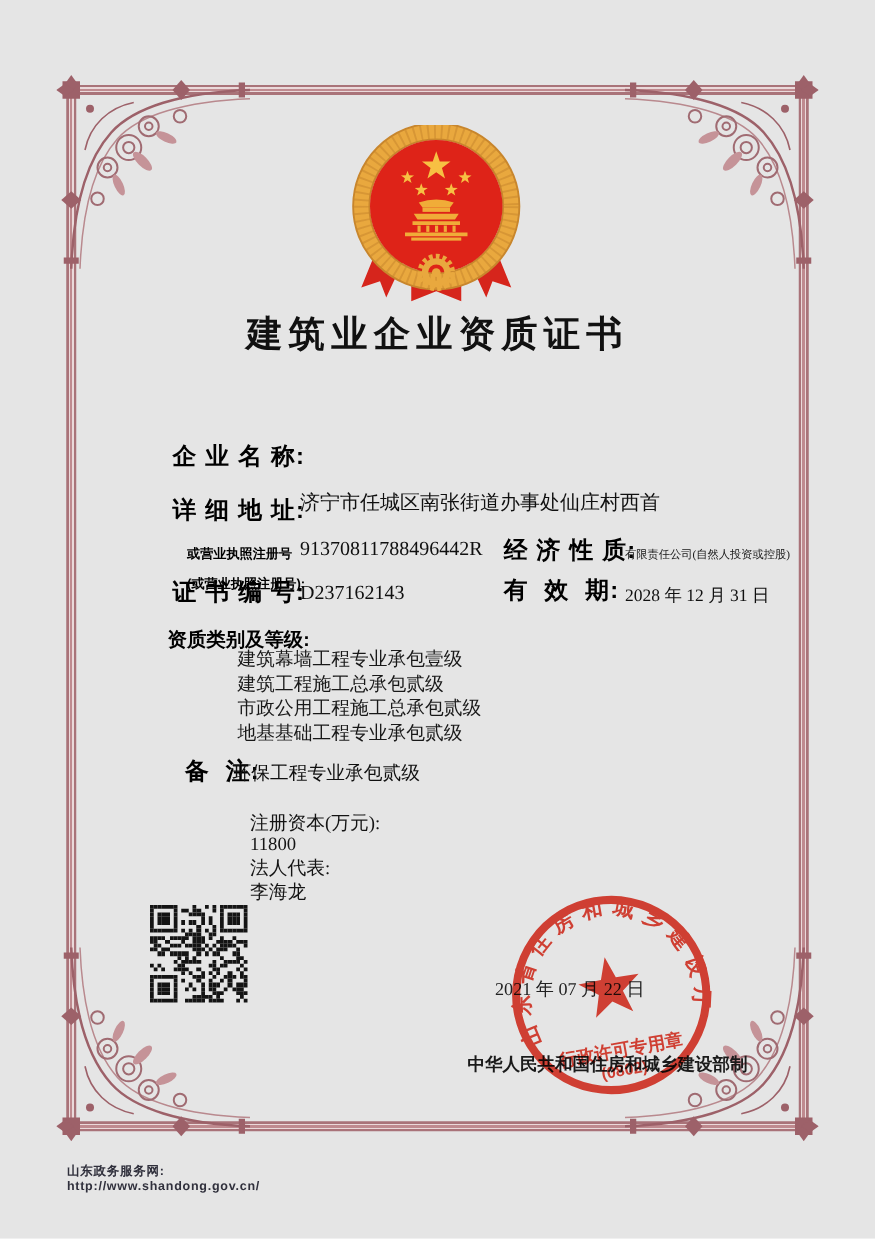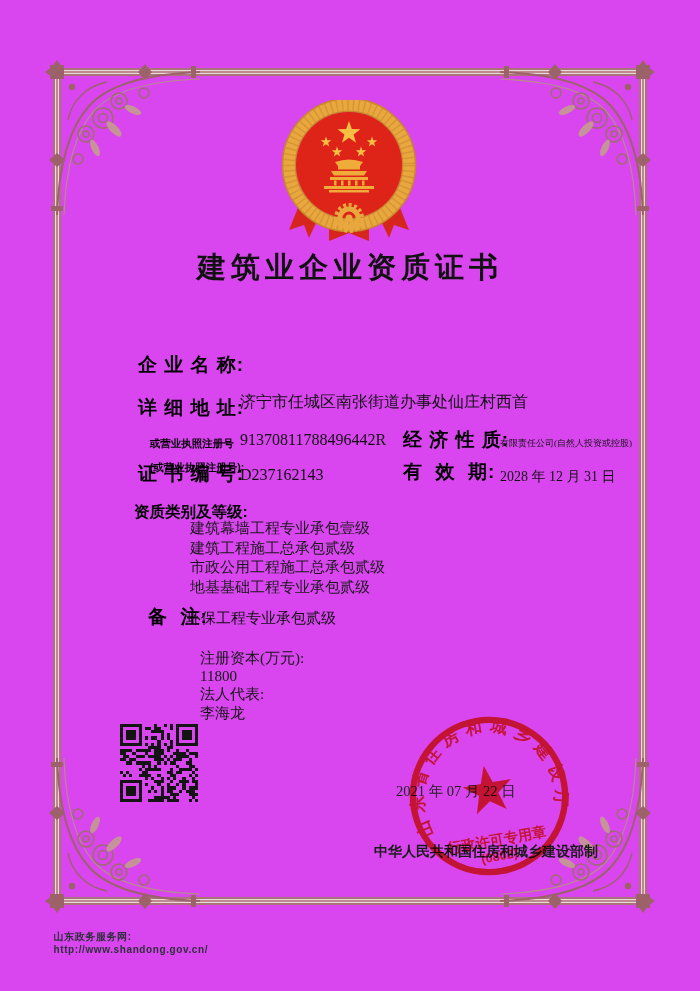--- a/index.html
+++ b/index.html
@@ -1,16 +1,16 @@
 <!DOCTYPE html>
 <html><head>
 <meta charset="utf-8">
 <style>
   html,body{margin:0;padding:0;background:#ffffff;}
-  .page{position:relative;width:700px;height:991px;background:#d946ef;overflow:hidden;
+  .page{position:relative;width:700px;height:991px;background:#e5e5e5;overflow:hidden;
         font-family:"Liberation Serif","DejaVu Serif",serif;color:#1c1c1c;}
   
   .rail{position:absolute;}
   .rail.h{height:8px;left:53px;width:594px;
     background:linear-gradient(180deg,#a97379 0 2px,#ead9da 2px 3px,#bf8a8f 3px 5px,#ead9da 5px 6px,#a97379 6px 8px);}
   .rail.v{width:8px;top:68px;height:837px;
     background:linear-gradient(90deg,#a97379 0 2px,#ead9da 2px 3px,#bf8a8f 3px 5px,#ead9da 5px 6px,#a97379 6px 8px);}
   .rail.top{top:68px;} .rail.bottom{top:897px;}
   .rail.left{left:53px;} .rail.right{left:639px;}
   .corner{position:absolute;width:160px;height:160px;}

